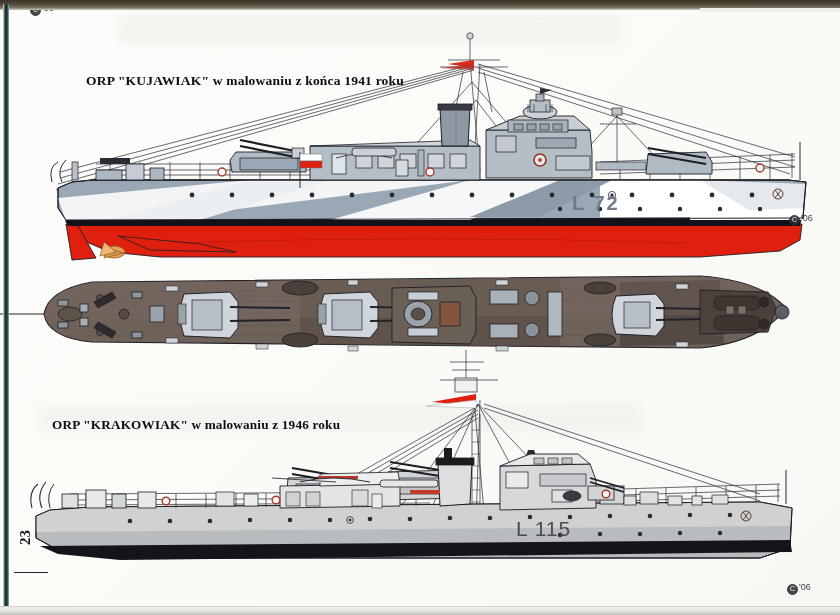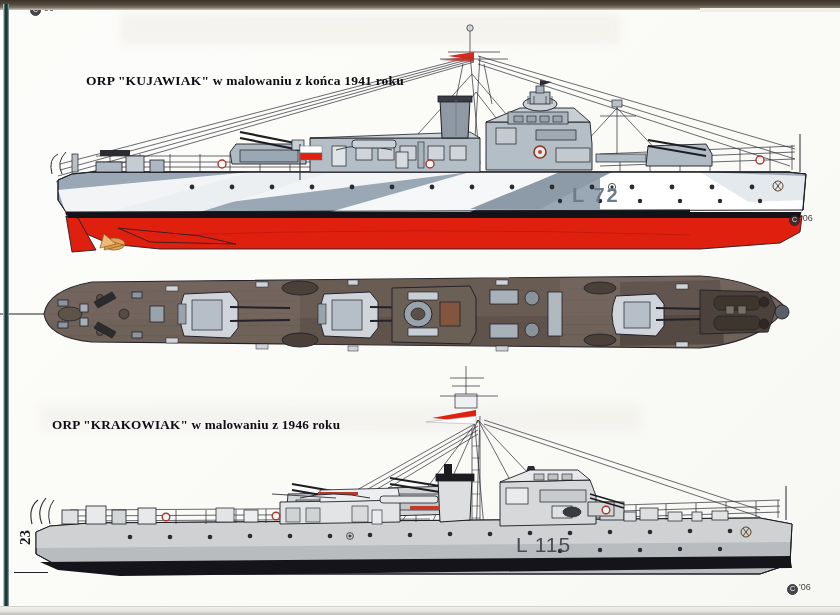--- a/index.html
+++ b/index.html
@@ -48,21 +48,21 @@
 </style>
 </head>
 <body>
 
 <div id="page">
 
   <div class="paper"></div>
   <div class="paper-tint1"></div>
   <div class="paper-tint2"></div>
 
-  <div class="lyr" style="left:0;top:4px;text-decoration:underline;">
+  <div class="lyr" style="left:0;top:12px;text-decoration:underline;">
   <svg width="840" height="270" viewBox="0 0 840 270">
     <defs>
       <clipPath id="hullClip1">
         <path d="M58,186 L58,176 L72,170 L90,168 L790,168 L805,172 L800,226 L770,236 L150,236 L95,228 L66,210 Z"></path>
       </clipPath>
     </defs>
 
     <g stroke="#2a2a33" stroke-width="0.7" fill="none">
       <line x1="470" y1="25" x2="470" y2="50"></line>
       <circle cx="470" cy="24" r="3.2" fill="#cfd4d8"></circle>
@@ -403,21 +403,21 @@
       <rect x="676" y="22" width="12" height="5"></rect>
           <rect x="676" y="80" width="12" height="5"></rect>
       <rect x="348" y="18" width="10" height="5"></rect>
           <rect x="348" y="84" width="10" height="5"></rect>
     </g>
 
     <line x1="0" y1="52" x2="44" y2="52" stroke="#232229" stroke-width="1"></line>
   </svg>
   </div>
 
-  <div class="lyr" style="left:0;top:360px;">
+  <div class="lyr" style="left:0;top:344px;">
   <svg width="840" height="250" viewBox="0 0 840 250">
 
     <g stroke="#2a2a33" stroke-width="0.7" fill="none">
       <line x1="466" y1="6" x2="466" y2="46"></line>
       <line x1="450" y1="18" x2="484" y2="18"></line>
       <line x1="452" y1="26" x2="480" y2="26"></line>
       <rect x="455" y="34" width="22" height="14" fill="#eef0f1"></rect>
       <line x1="440" y1="36" x2="498" y2="36"></line>
       <line x1="474" y1="56" x2="486" y2="190"></line>
       <line x1="480" y1="56" x2="476" y2="180"></line>

